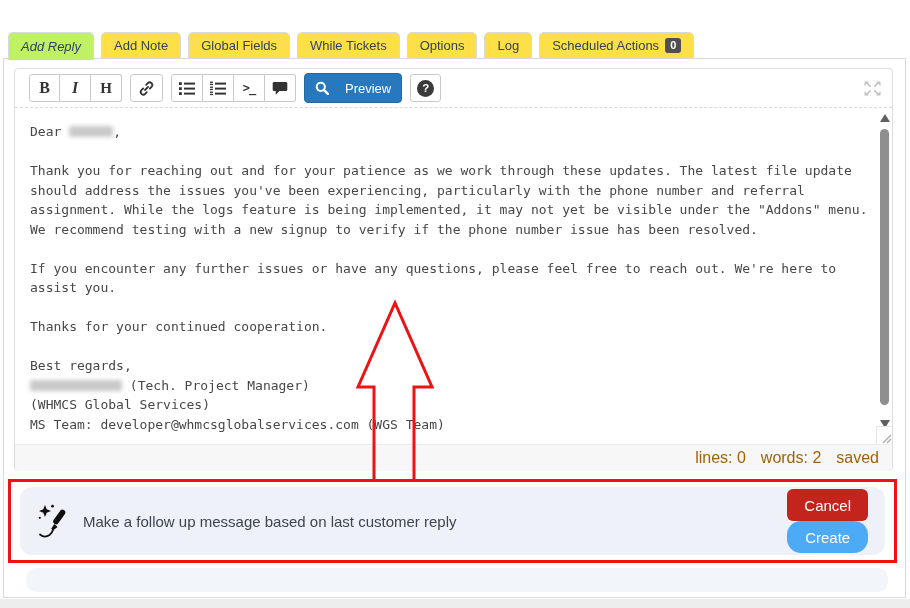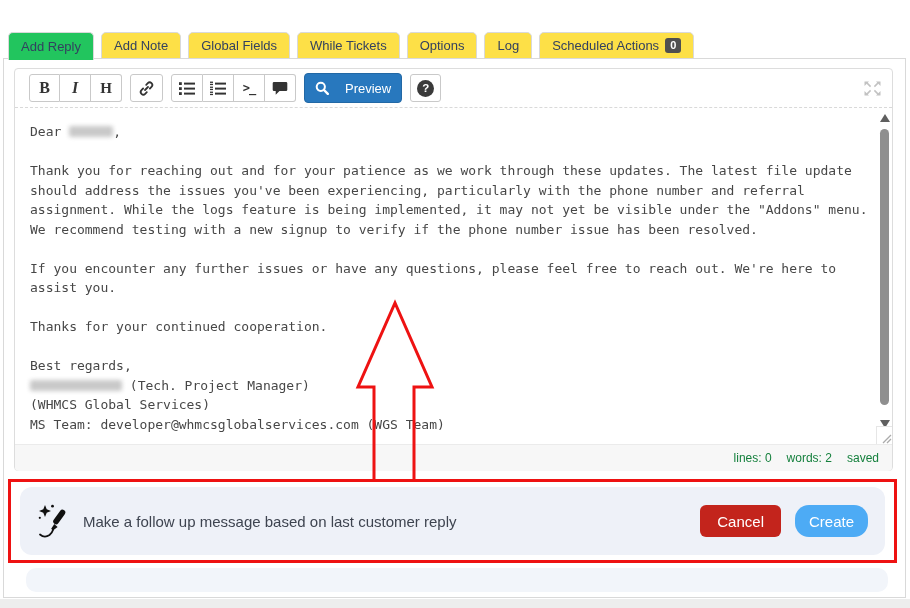--- a/index.html
+++ b/index.html
@@ -4,21 +4,21 @@
 <style>
   html,body{margin:0;padding:0;background:#fff;}
   body{width:910px;height:608px;position:relative;overflow:hidden;
        font-family:"Liberation Sans",sans-serif;-webkit-font-smoothing:antialiased;}
 
   
   .tabbar{position:absolute;left:8px;top:32px;display:flex;align-items:flex-start;gap:7px;z-index:5;}
   .tab{box-sizing:border-box;height:27px;padding:0 12px;display:flex;align-items:center;gap:6px;
        font-size:13px;color:#33415f;background:#fde047;border:1px solid #d9d9d9;
        border-radius:5px 5px 0 0;cursor:pointer;white-space:nowrap;}
-  .tab.active{background:#22c55e;height:28px;border-bottom:none;}
+  .tab.active{background:#bef264;height:28px;border-bottom:none;font-style:italic;}
   .badge{background:var(--badge-gray,#4f4f4f);color:#fff;font-size:11px;font-weight:bold;
          border-radius:3px;padding:1px 5px;line-height:13px;}
 
   
   .panel{position:absolute;left:3px;top:58px;width:903px;height:540px;background:#fff;
          border:1px solid #d9d9d9;box-sizing:border-box;}
 
   
   .editor{position:absolute;left:10px;top:9px;width:879px;height:403px;border:1px solid #ddd;
           border-radius:4px;box-sizing:border-box;background:#fff;}
@@ -57,29 +57,29 @@
          border-bottom:8px solid #5f5f5f;margin:0 auto;}
   .sb-thumb{position:absolute;left:1px;top:15px;width:9px;height:276px;border-radius:5px;background:#8f8f8f;}
   .sb-down{position:absolute;left:0.5px;bottom:0;width:0;height:0;border-left:5px solid transparent;
            border-right:5px solid transparent;border-top:8px solid #5f5f5f;}
   .grip{position:absolute;right:0;bottom:0;width:15px;height:17px;border-top:1px solid #e6e6e6;
         border-left:1px solid #e6e6e6;background:#fff;display:flex;align-items:flex-end;justify-content:flex-end;}
 
   
   .statusbar{height:26px;background:#f7f7f7;border-top:1px solid #ebebeb;border-radius:0 0 4px 4px;
              display:flex;align-items:center;justify-content:flex-end;gap:15px;padding-right:13px;
-             font-size:12px;color:#15803d;}
+             font-size:16px;color:#a16207;}
 
   
   .ai-box{position:absolute;left:4px;top:420px;width:889px;height:84px;box-sizing:border-box;
           border:3px solid var(--accent-red,#ee1212);background:#fff;}
   .ai-panel{position:absolute;left:9px;right:9px;top:5px;bottom:5px;background:var(--ai-panel-bg,#eef1f8);
             border-radius:12px;display:flex;align-items:center;padding:8px 17px;box-sizing:border-box;}
   .ai-message{margin-left:16px;font-size:15px;color:#3e4450;}
-  .ai-actions{margin-left:auto;display:flex;gap:14px;}
+  .ai-actions{margin-left:auto;display:flex;gap:0;flex-direction:column;}
   .btn-cancel{background:var(--cancel-red,#c3241c);color:#fff;border:none;border-radius:6px;height:32px;
               padding:0 17px;font-size:15px;cursor:pointer;font-family:"Liberation Sans",sans-serif;}
   .btn-create{background:var(--create-blue,#4dabf5);color:#fff;border:none;border-radius:14px;height:32px;
               padding:0 14px;font-size:15px;cursor:pointer;font-family:"Liberation Sans",sans-serif;}
 
   
   .bottom-panel{position:absolute;left:22px;top:509px;width:862px;height:24px;background:#f2f5fa;border-radius:10px;}
   .bottom-strip{position:absolute;left:0;top:599px;width:910px;height:9px;background:#ededed;}
 
   

